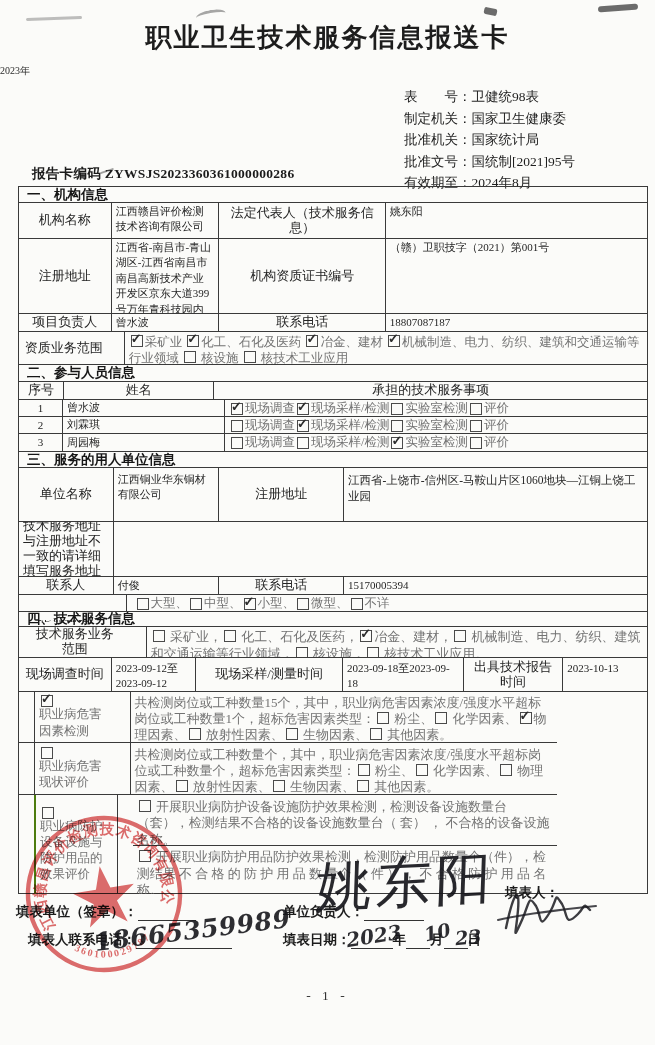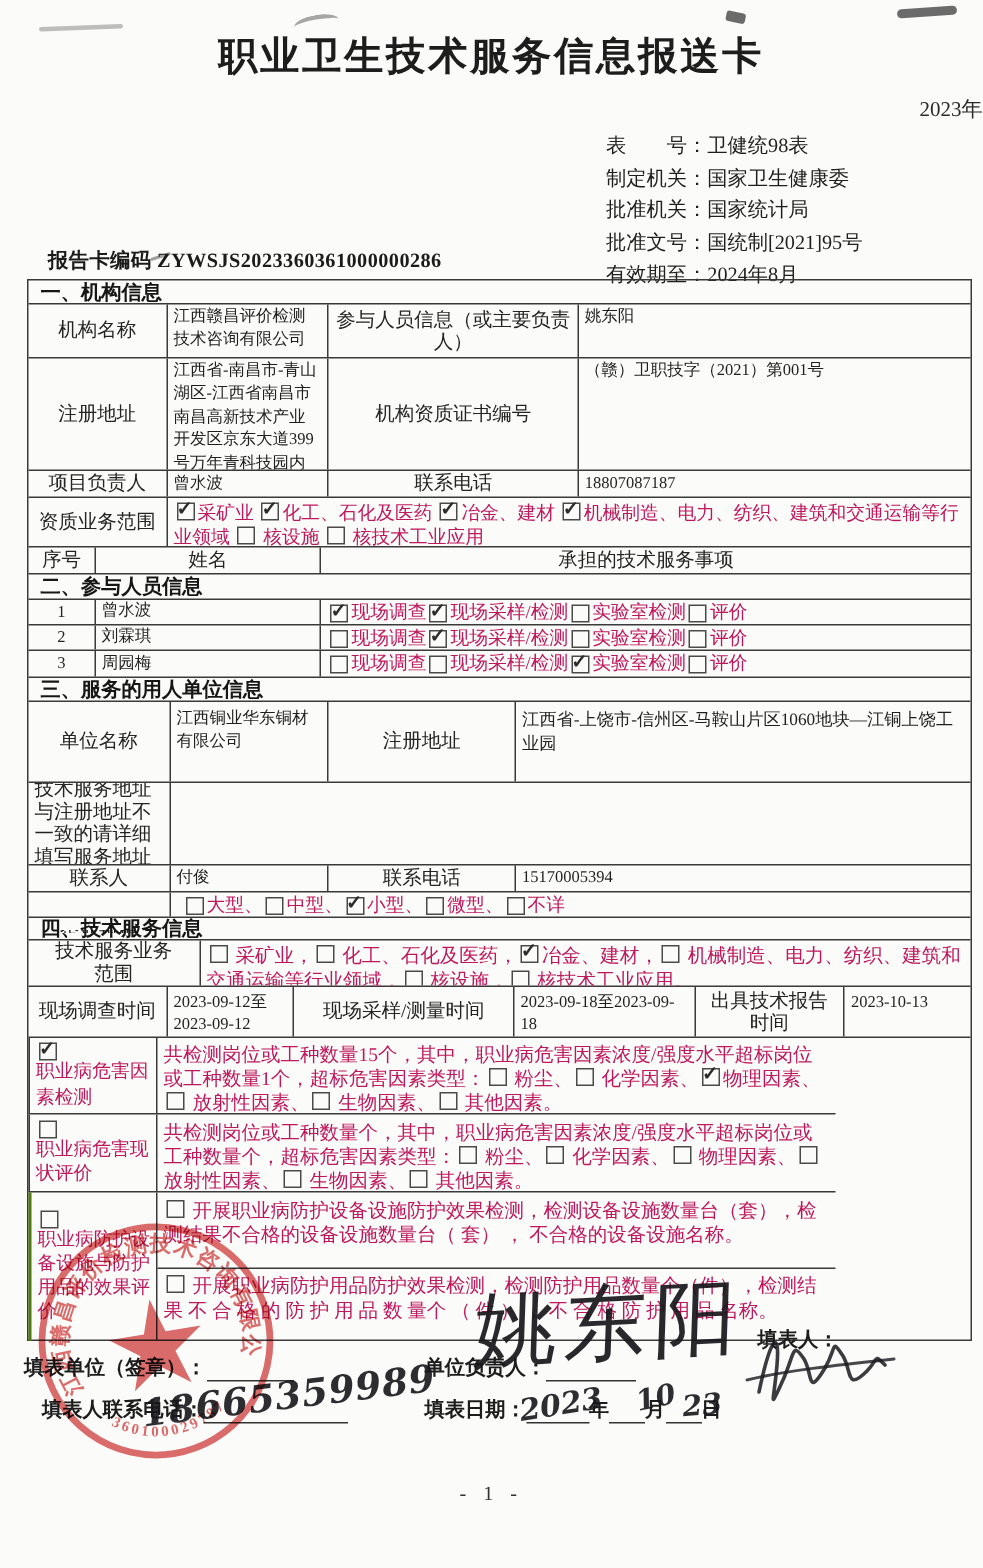--- a/index.html
+++ b/index.html
@@ -1,36 +1,36 @@
 <!DOCTYPE html>
 <html><head>
 <meta charset="utf-8">
 <style>
   html,body{margin:0;padding:0;}
   body{width:655px;height:1045px;position:relative;background:#fbfbf9;
        font-family:"Liberation Serif","DejaVu Serif",serif;color:#222;overflow:hidden;}
   .abs{position:absolute;}
   
   .title{top:20px;left:0;width:655px;text-align:center;font-size:26px;font-weight:bold;letter-spacing:2px;color:#1d1d1d;}
-  .year{top:64px;left:0;width:655px;text-align:right;font-size:14px;color:#2a2a2a;}
+  .year{top:64px;left:0;width:655px;text-align:left;font-size:10px;color:#2a2a2a;}
   .meta{top:86px;left:404px;font-size:13.5px;line-height:21.5px;color:#1e1e1e;}
   .meta .ml{display:inline-block;}
   .code-line{top:165px;left:32px;font-size:13.5px;font-weight:600;color:#1b1b1b;letter-spacing:.3px;}
   .code-line .code{font-weight:600;}
   
   .tbl{top:186px;left:18px;width:630px;border:1.4px solid #3a3a3a;box-sizing:border-box;background:transparent;}
   .trow{display:flex;border-top:1px solid #3a3a3a;box-sizing:border-box;}
   .trow:first-child{border-top:none;}
   .c{border-left:1px solid #3a3a3a;box-sizing:border-box;padding:1px 4px;overflow:hidden;}
   .c:first-child{border-left:none;}
   .lab{display:flex;align-items:center;justify-content:center;text-align:center;font-size:13px;color:#242424;line-height:1.15;}
   .val{font-size:11px;line-height:1.4;color:#1f1f1f;display:flex;align-items:flex-start;}
   .valc{align-items:center;display:flex;}
   .sect{font-weight:bold;font-size:13.5px;padding:0 0 0 8px;display:flex;align-items:center;color:#161616;}
-  .seg{font-size:12.5px;line-height:1.3;display:block;color:#be185d;}
+  .seg{font-size:12.5px;line-height:1.3;display:block;color:#737373;margin-left:15px;}
   .segc{display:flex;align-items:center;}
   .cb{display:inline-block;width:10px;height:10px;border:1.2px solid #4a4a4a;margin:0 2px -1px 2px;position:relative;background:transparent;}
   .cb.on::after{content:"✓";position:absolute;left:-1px;top:-5px;font-size:13px;font-weight:bold;color:#2c2c2c;}
   .stack{display:flex;flex-direction:column;box-sizing:border-box;}
   .subrow{display:flex;border-top:1px solid #3a3a3a;box-sizing:border-box;}
   .subrow:first-child{border-top:none;}
   
   .foot{font-size:13.5px;font-weight:600;color:#1c1c1c;white-space:nowrap;}
   .ul{display:inline-block;border-bottom:1.2px solid #333;height:13px;vertical-align:bottom;}
   .pageno{top:988px;left:0;width:655px;text-align:center;font-size:13.5px;letter-spacing:4px;color:#333;}
@@ -75,47 +75,47 @@
 </div>
 
 <div class="abs tbl">
 
   <div class="trow" style="height:15px;">
     <div class="c sect" style="width:630px;">一、机构信息</div>
   </div>
   <div class="trow" style="height:36px;">
     <div class="c lab" style="width:92px;">机构名称</div>
     <div class="c val" style="width:108px;">江西赣昌评价检测技术咨询有限公司</div>
-    <div class="c lab" style="width:167px;">参与人员信息（或主要负责人）</div>
+    <div class="c lab" style="width:167px;">法定代表人（技术服务信息）</div>
     <div class="c val" style="width:263px;">姚东阳</div>
   </div>
   <div class="trow" style="height:75px;">
     <div class="c lab" style="width:92px;">注册地址</div>
     <div class="c val" style="width:108px;">江西省-南昌市-青山湖区-江西省南昌市南昌高新技术产业开发区京东大道399号万年青科技园内生活文化服务中心</div>
     <div class="c lab" style="width:167px;">机构资质证书编号</div>
     <div class="c val" style="width:263px;">（赣）卫职技字（2021）第001号</div>
   </div>
   <div class="trow" style="height:18px;">
     <div class="c lab" style="width:92px;">项目负责人</div>
     <div class="c val valc" style="width:108px;">曾水波</div>
     <div class="c lab" style="width:167px;">联系电话</div>
     <div class="c val valc" style="width:263px;">18807087187</div>
   </div>
   <div class="trow" style="height:33px;">
     <div class="c lab" style="width:92px;">资质业务范围</div>
     <div class="c seg" style="width:538px;padding-top:2px;"><span class="cb on"></span>采矿业  <span class="cb on"></span>化工、石化及医药  <span class="cb on"></span>冶金、建材  <span class="cb on"></span>机械制造、电力、纺织、建筑和交通运输等行业领域  <span class="cb"></span> 核设施  <span class="cb"></span> 核技术工业应用</div>
   </div>
 
+  <div class="trow" style="height:17px;">
+    <div class="c sect" style="width:630px;">二、参与人员信息</div>
+  </div>
   <div class="trow" style="height:18px;">
     <div class="c lab" style="width:44px;">序号</div>
     <div class="c lab" style="width:151px;">姓名</div>
     <div class="c lab" style="width:435px;">承担的技术服务事项</div>
-  </div>
-  <div class="trow" style="height:17px;">
-    <div class="c sect" style="width:630px;">二、参与人员信息</div>
   </div>
   <div class="trow" style="height:17px;">
     <div class="c lab" style="width:44px;font-size:11px;">1</div>
     <div class="c val valc" style="width:151px;">曾水波</div>
     <div class="c seg segc" style="width:435px;"><span class="cb on"></span>现场调查 <span class="cb on"></span>现场采样/检测 <span class="cb"></span> 实验室检测 <span class="cb"></span> 评价</div>
   </div>
   <div class="trow" style="height:17px;">
     <div class="c lab" style="width:44px;font-size:11px;">2</div>
     <div class="c val valc" style="width:151px;">刘霖琪</div>
     <div class="c seg segc" style="width:435px;"><span class="cb"></span> 现场调查 <span class="cb on"></span>现场采样/检测 <span class="cb"></span> 实验室检测 <span class="cb"></span> 评价</div>

